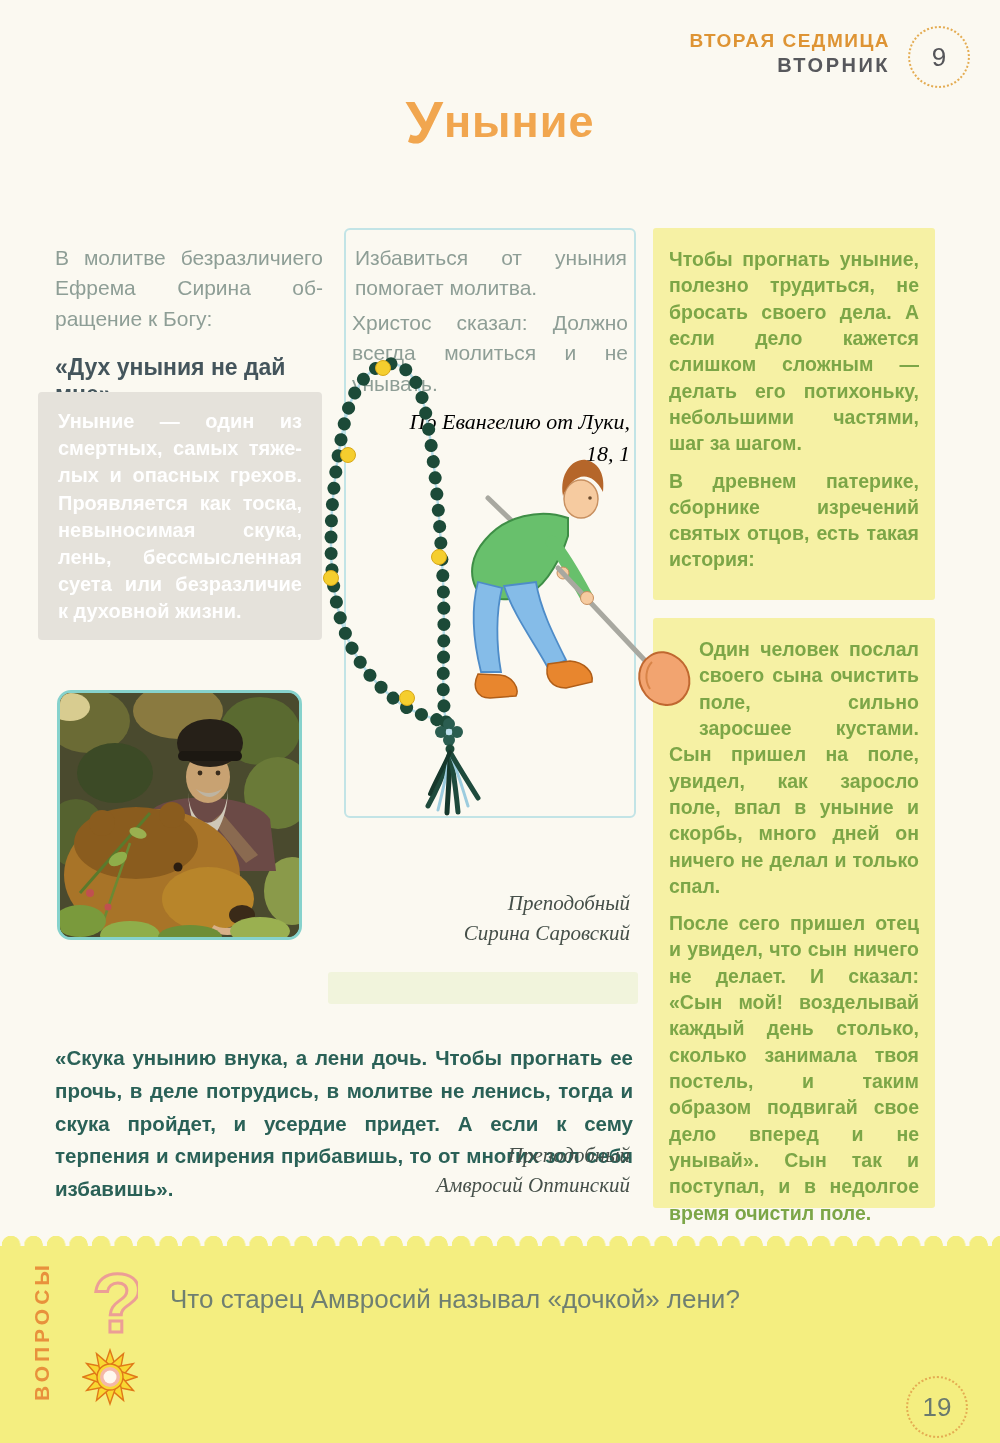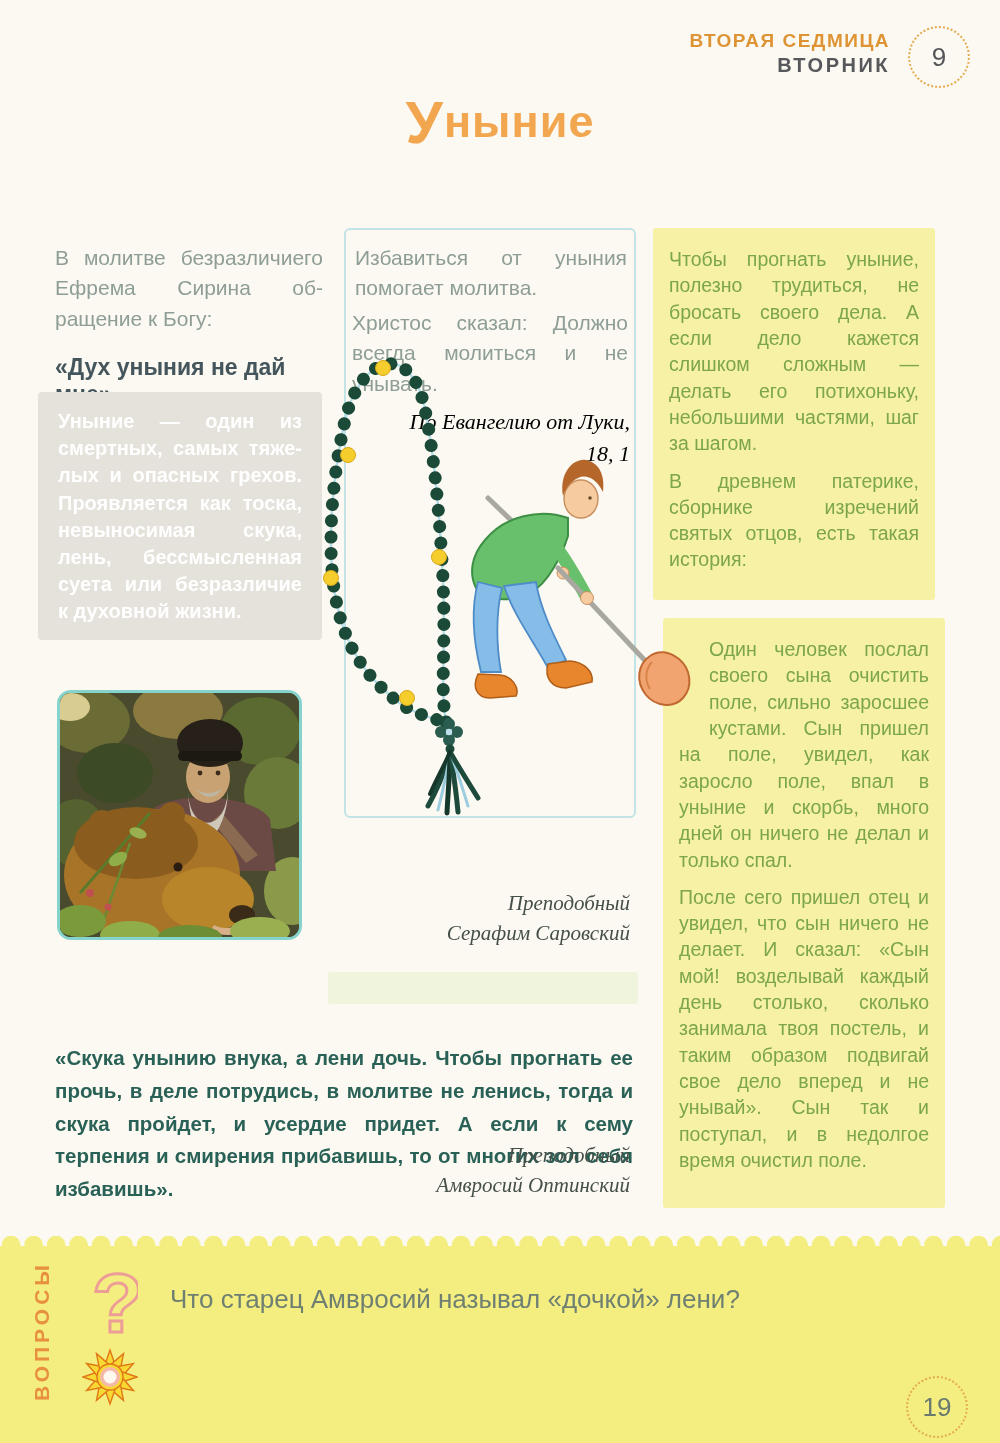--- a/index.html
+++ b/index.html
@@ -48,23 +48,23 @@
     border:2px solid #C2E4E6; border-radius:6px; box-sizing:border-box; }
   .mid-p1 { top:243px; left:355px; width:272px; }
   .mid-p2 { top:308px; left:352px; width:276px; text-align:justify; }
   .mid-src { top:406px; left:392px; width:238px; text-align:right;
     font-family:"Liberation Serif", serif; font-style:italic; color:#000000;
     font-size:22px; line-height:1.45; }
 
   .ser-quote { top:822px; left:322px; width:312px; font-size:20px; line-height:1.55; text-align:justify; }
   .ser-author { top:888px; left:352px; width:278px; text-align:right; font-size:21px; line-height:1.45; }
 
-  .ybox { background:#F6F1A4; border-radius:3px; box-sizing:border-box; padding:18px 16px; }
+  .ybox { background:#F6F1A4; border-radius:3px; box-sizing:border-box; padding:18px 16px;font-weight:bold; }
   .ybox1 { top:228px; left:653px; width:282px; height:372px; }
-  .ybox2 { top:618px; left:653px; width:282px; height:590px;margin-left:10px; }
+  .ybox2 { top:618px; left:653px; width:282px; height:590px; }
   .ybox p { margin:0 0 11px 0; }
   .ybox p:last-child { margin-bottom:0; }
   .blade-spacer { float:left; width:30px; height:82px; }
 
   .faint-strip { top:972px; left:328px; width:310px; height:32px;
     background:#E4EDBF; opacity:.4; border-radius:3px; }
 
   .bot-quote { top:1022px; left:55px; width:578px; font-size:20.5px; line-height:1.6; text-align:justify; }
   .bot-author { top:1140px; left:330px; width:300px; text-align:right; font-size:21px; line-height:1.45; }
 
@@ -227,21 +227,21 @@
 
       <g>
         <path d="M350 306 C 338 314 335 331 346 345 C 355 356 373 359 383 348 C 393 337 391 319 379 309 C 369 301 358 300 350 306 Z" fill="#F2A470" stroke="#C06830" stroke-width="2"></path>
         <path d="M352 312 C 346 318 344 330 350 339" stroke="#D88448" stroke-width="2" fill="none"></path>
       </g>
     </g>
   </svg>
 
   <div class="abs serif-author ser-author">
     <div>Преподобный</div>
-    <div>Серафим Саровский</div>
+    <div>Сирина Саровский</div>
   </div>
 
   <div class="abs faint-strip"></div>
 
   <div class="abs serif-quote bot-quote">«Скука унынию внука, а лени дочь. Чтобы прогнать ее прочь, в деле потрудись, в молитве не ленись, тогда и скука пройдет, и усердие придет. А если к сему терпения и смирения приба­вишь, то от многих зол себя избавишь».</div>
   <div class="abs serif-author bot-author">
     <div>Преподобный</div>
     <div>Амвросий Оптинский</div>
   </div>
 

